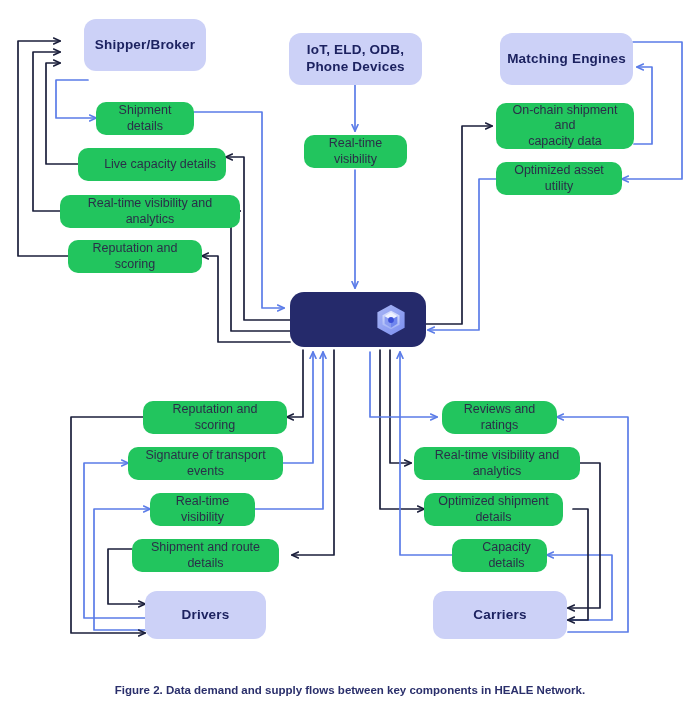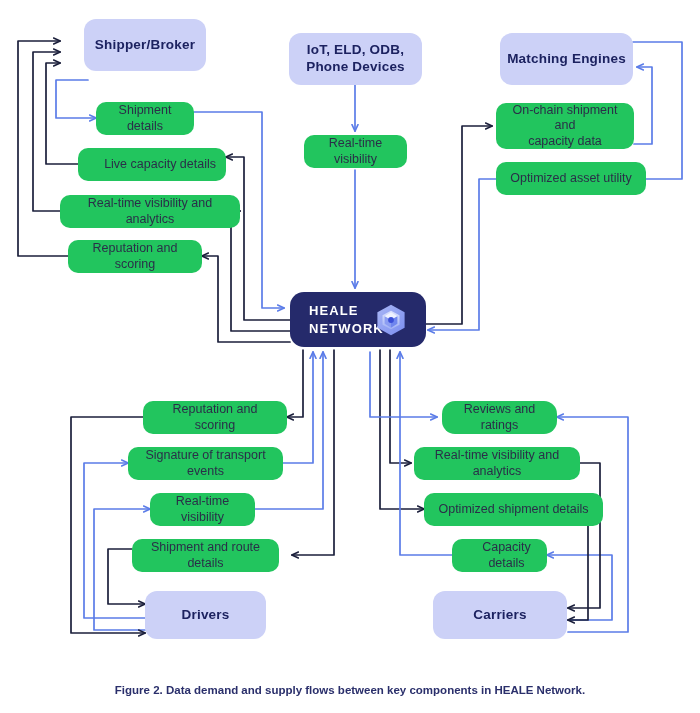--- a/index.html
+++ b/index.html
@@ -221,27 +221,25 @@
 
 <div class="node secondary" style="left:304px;top:135px;width:103px;height:33px;">
   <span>Real-time visibility</span>
 </div>
 
 <div class="node secondary" style="left:496px;top:103px;width:138px;height:46px;">
   <span style="white-space:pre-line;">On-chain shipment and
 capacity data</span>
 </div>
 
-<div class="node secondary" style="left:496px;top:162px;width:150px;height:33px;">
+<div class="node secondary" style="left:496px;top:162px;width:126px;height:33px;">
   <span>Optimized asset utility</span>
 </div>
 
 <div class="node hub" style="left:290px;top:292px;width:136px;height:55px;">
-  <span class="hub-label">HEALE
-NETWORK</span>
   <svg class="hub-logo" viewBox="0 0 40 40">
     <defs>
       <linearGradient id="gA" x1="0" y1="0" x2="1" y2="1">
         <stop offset="0" stop-color="#a9b6f5"></stop>
           <stop offset="1" stop-color="#7b8ef0"></stop>
       </linearGradient>
       <linearGradient id="gB" x1="0" y1="0" x2="0" y2="1">
         <stop offset="0" stop-color="#dde3fd"></stop>
           <stop offset="1" stop-color="#9fb0f4"></stop>
       </linearGradient>
@@ -276,21 +274,21 @@
 </div>
 
 <div class="node secondary" style="left:442px;top:401px;width:115px;height:33px;border-radius:13px;">
   <span>Reviews and ratings</span>
 </div>
 
 <div class="node secondary" style="left:414px;top:447px;width:166px;height:33px;">
   <span>Real-time visibility and analytics</span>
 </div>
 
-<div class="node secondary" style="left:424px;top:493px;width:179px;height:33px;">
+<div class="node secondary" style="left:424px;top:493px;width:139px;height:33px;">
   <span>Optimized shipment details</span>
 </div>
 
 <div class="node secondary" style="left:452px;top:539px;width:95px;height:33px;padding-left:24px;">
   <span>Capacity details</span>
 </div>
 
 <div class="node primary" style="left:433px;top:591px;width:134px;height:48px;">
   <span>Carriers</span>
 </div>

